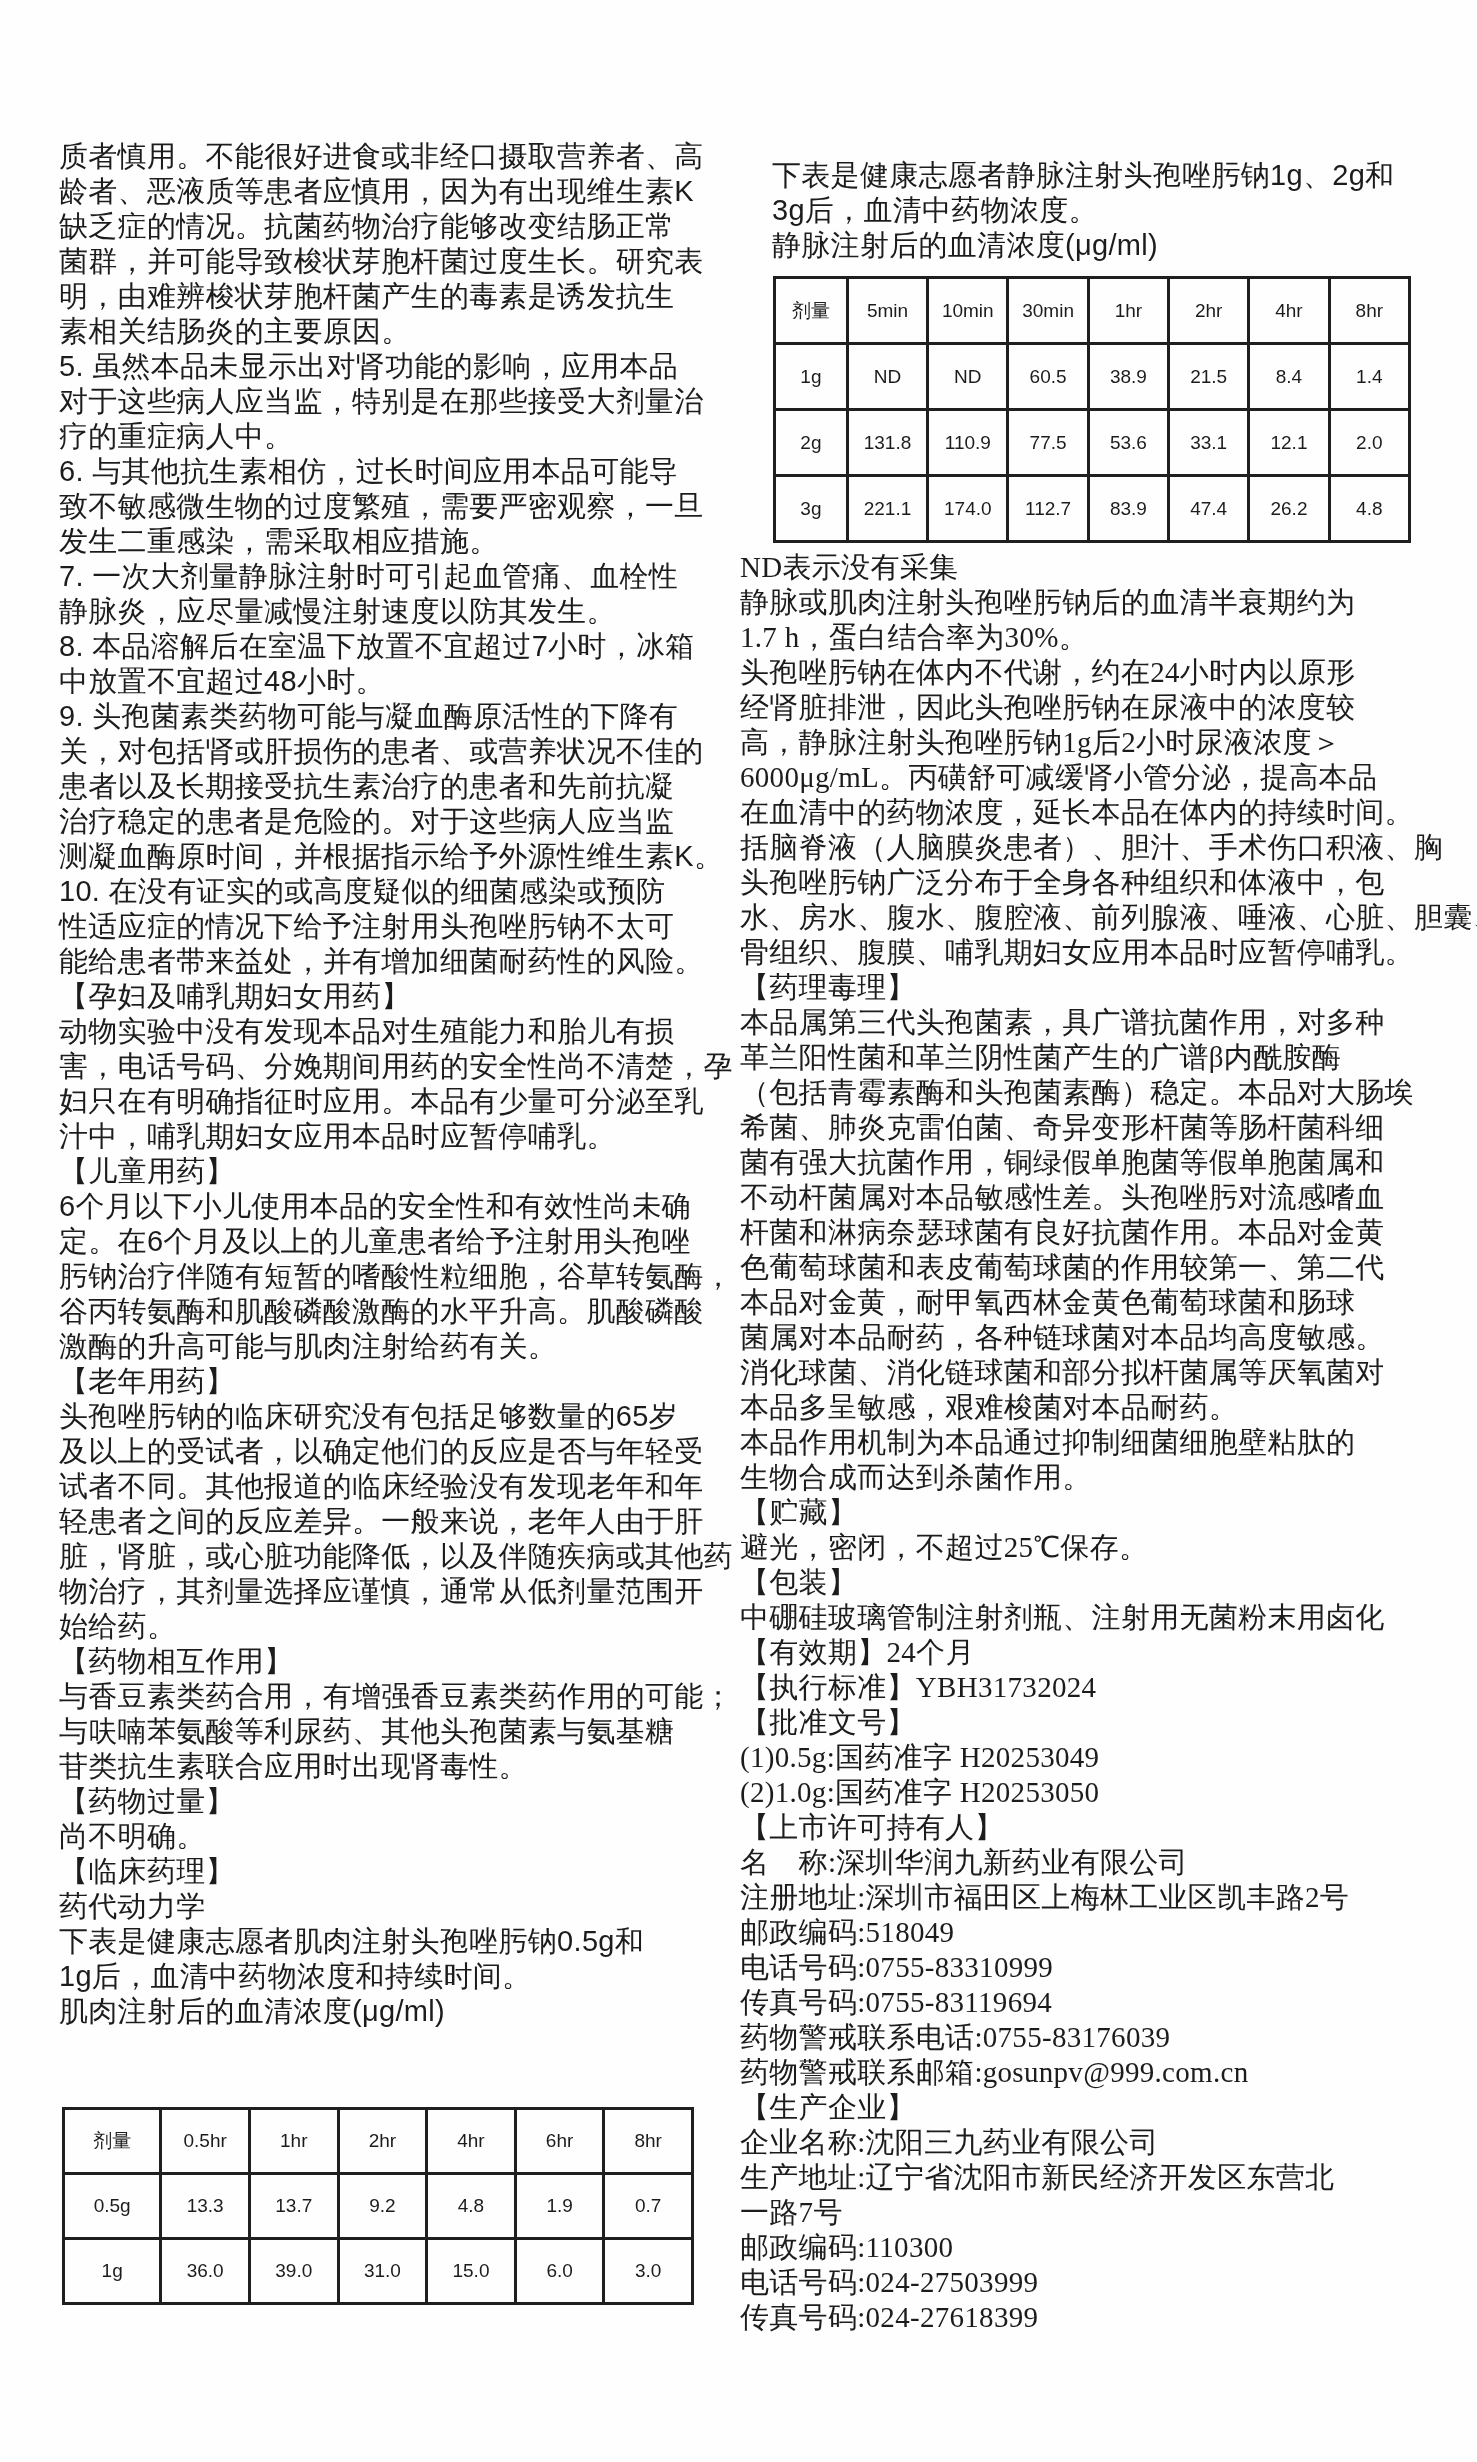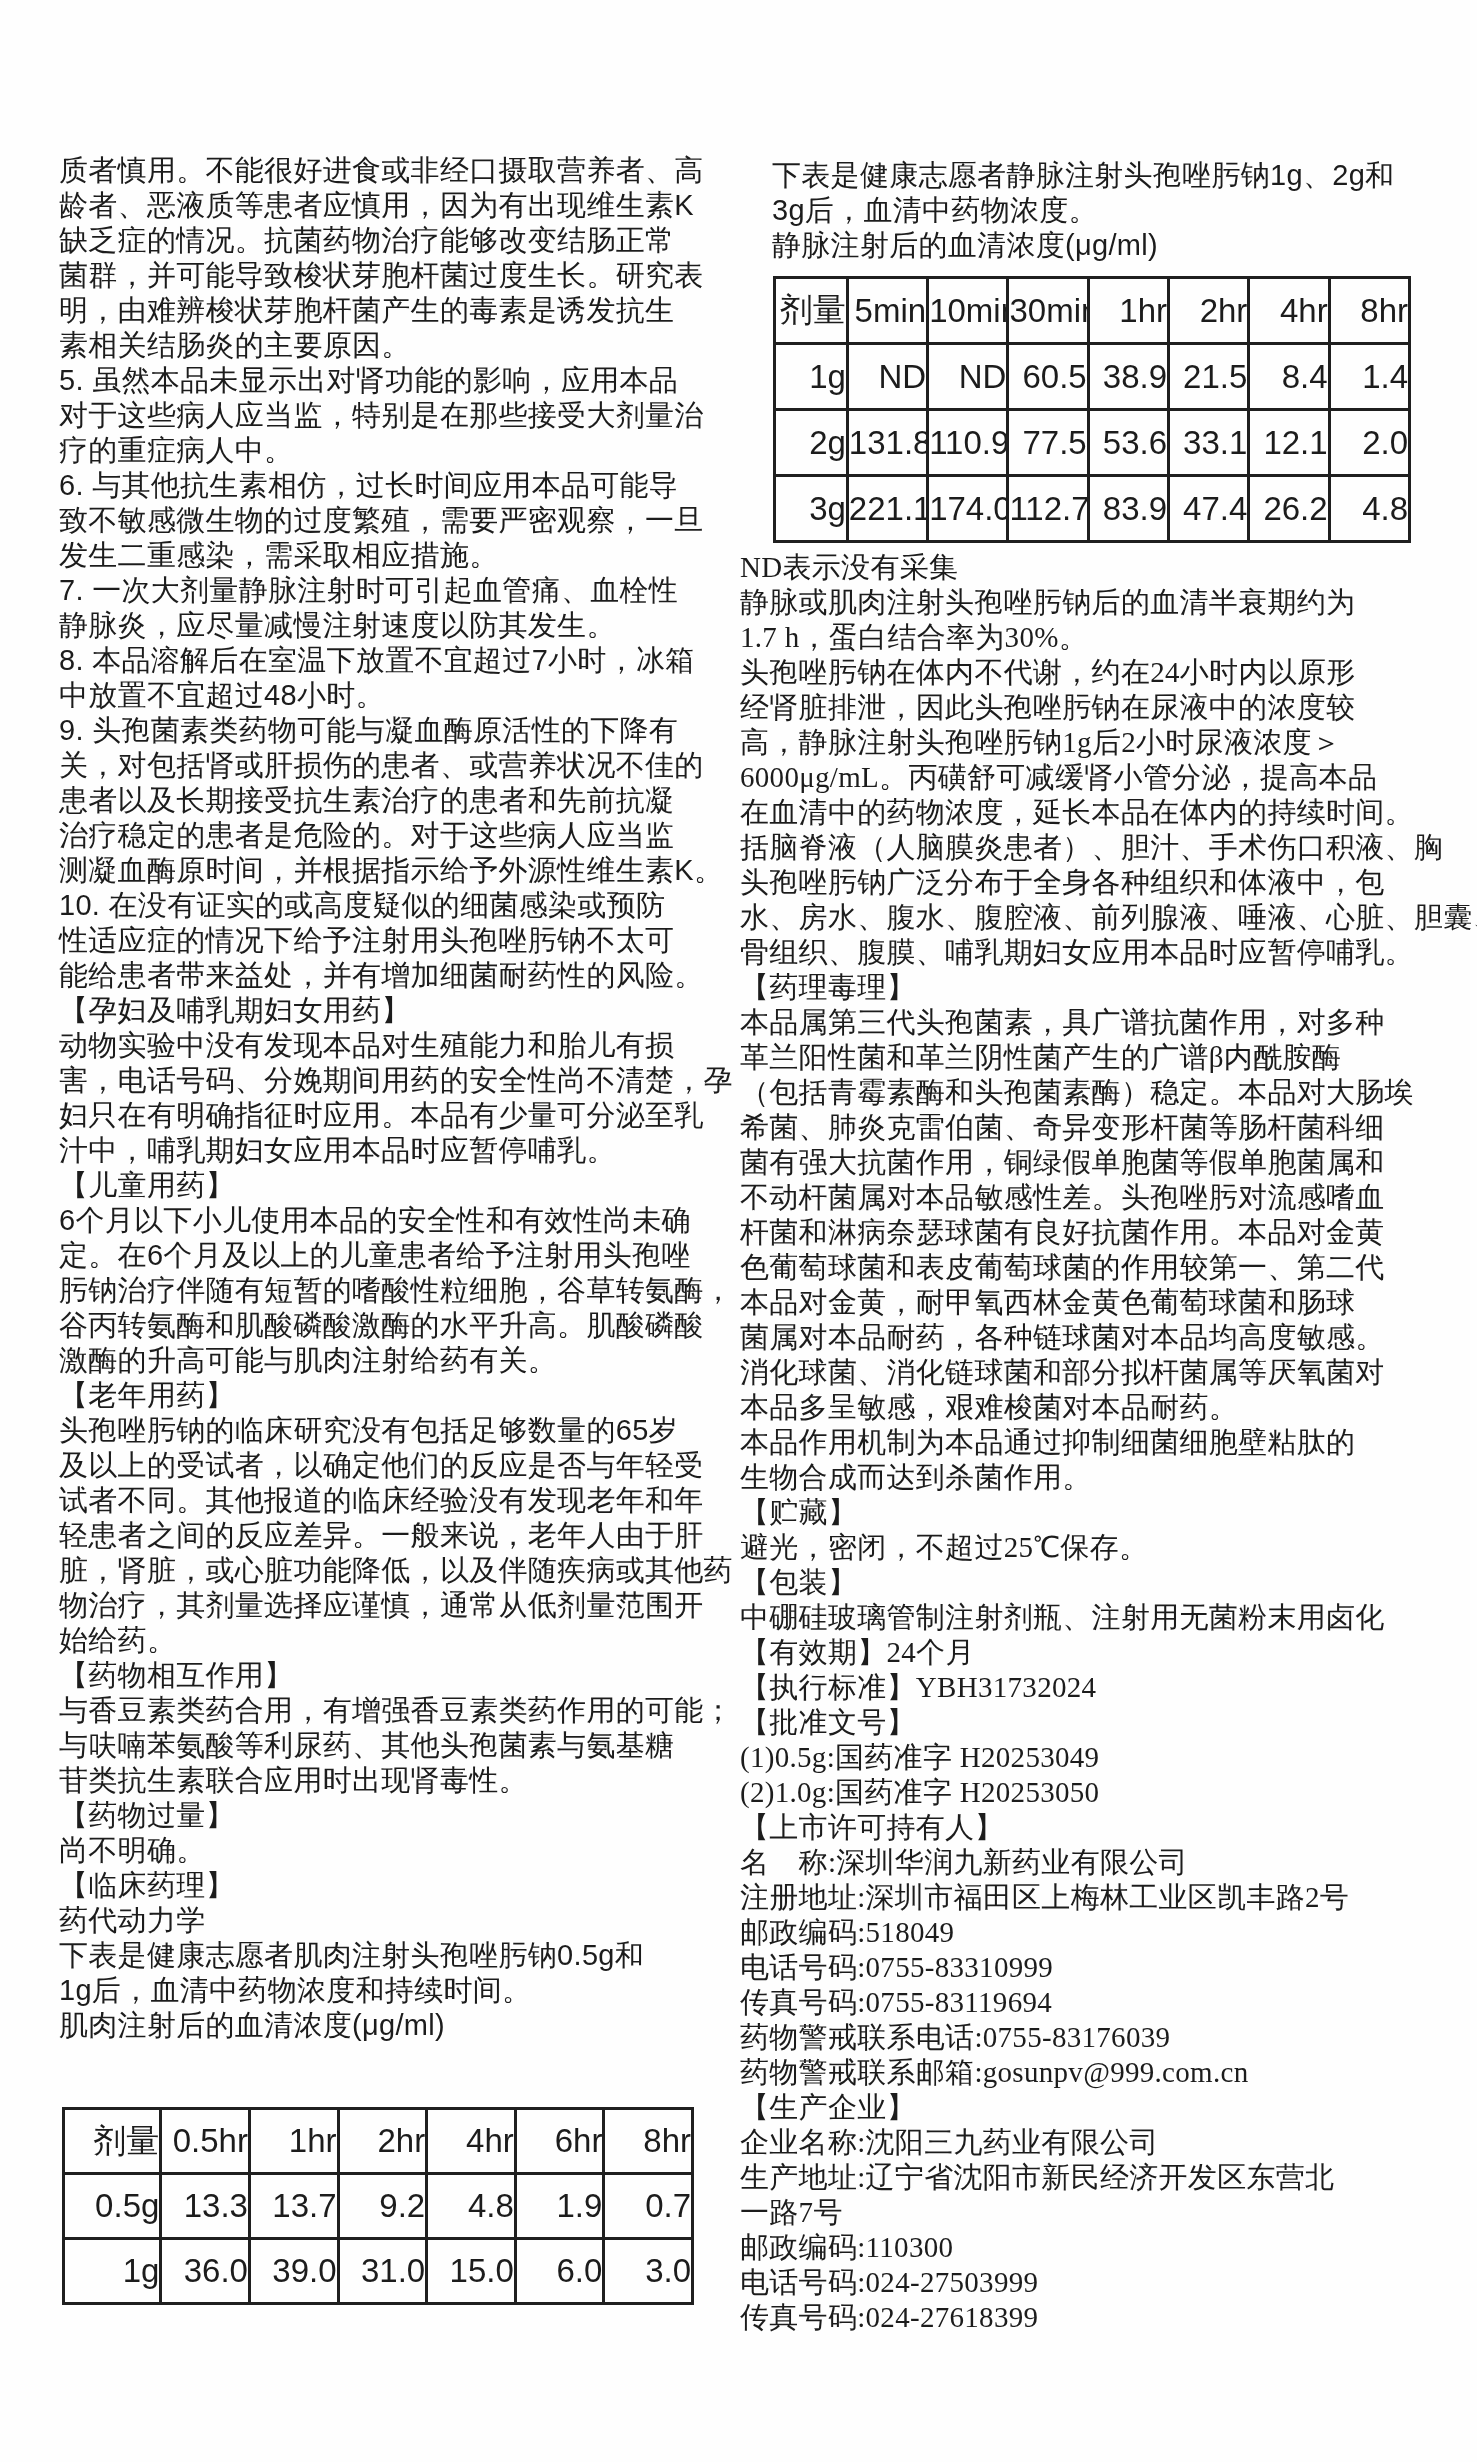--- a/index.html
+++ b/index.html
@@ -29,44 +29,44 @@
   }
   table.serum-table {
     position: absolute;
     border-collapse: collapse;
     table-layout: fixed;
     background: #fefefe;
   }
   table.serum-table th,
   table.serum-table td {
     border: 3.3px solid #1f1f1f;
-    text-align: right;
+    text-align: center;
     vertical-align: middle;
     font-weight: 400;
-    font-size: 33px;
+    font-size: 19px;
     padding: 0;
     overflow: hidden;
   }
   table.im-table {
     left: 62px;
     top: 2107px;
     width: 632px;
   }
   table.im-table th, table.im-table td { height: 62px; }
   table.im-table th:first-child, table.im-table td:first-child { width: 15%; }
 
   table.iv-table {
     left: 773px;
     top: 276px;
     width: 638px;
   }
   table.iv-table th, table.iv-table td { height: 63px; }
   table.iv-table th:first-child, table.iv-table td:first-child { width: 11%; }
 
-  .left-text   { left: 59px;   top: 153px; width: 658px; }
+  .left-text   { left: 59px;   top: 139px; width: 658px; }
   .right-intro { left: 772px; top: 158px; width: 658px; }
   .right-after { left: 740px; top: 550px; width: 658px; font-family: Liberation Serif, serif; }
 </style>
 </head>
 <body>
 
 <div class="page">
 
   <div class="textblock left-text">
       <div class="text-line">质者慎用。不能很好进食或非经口摄取营养者、高</div>

